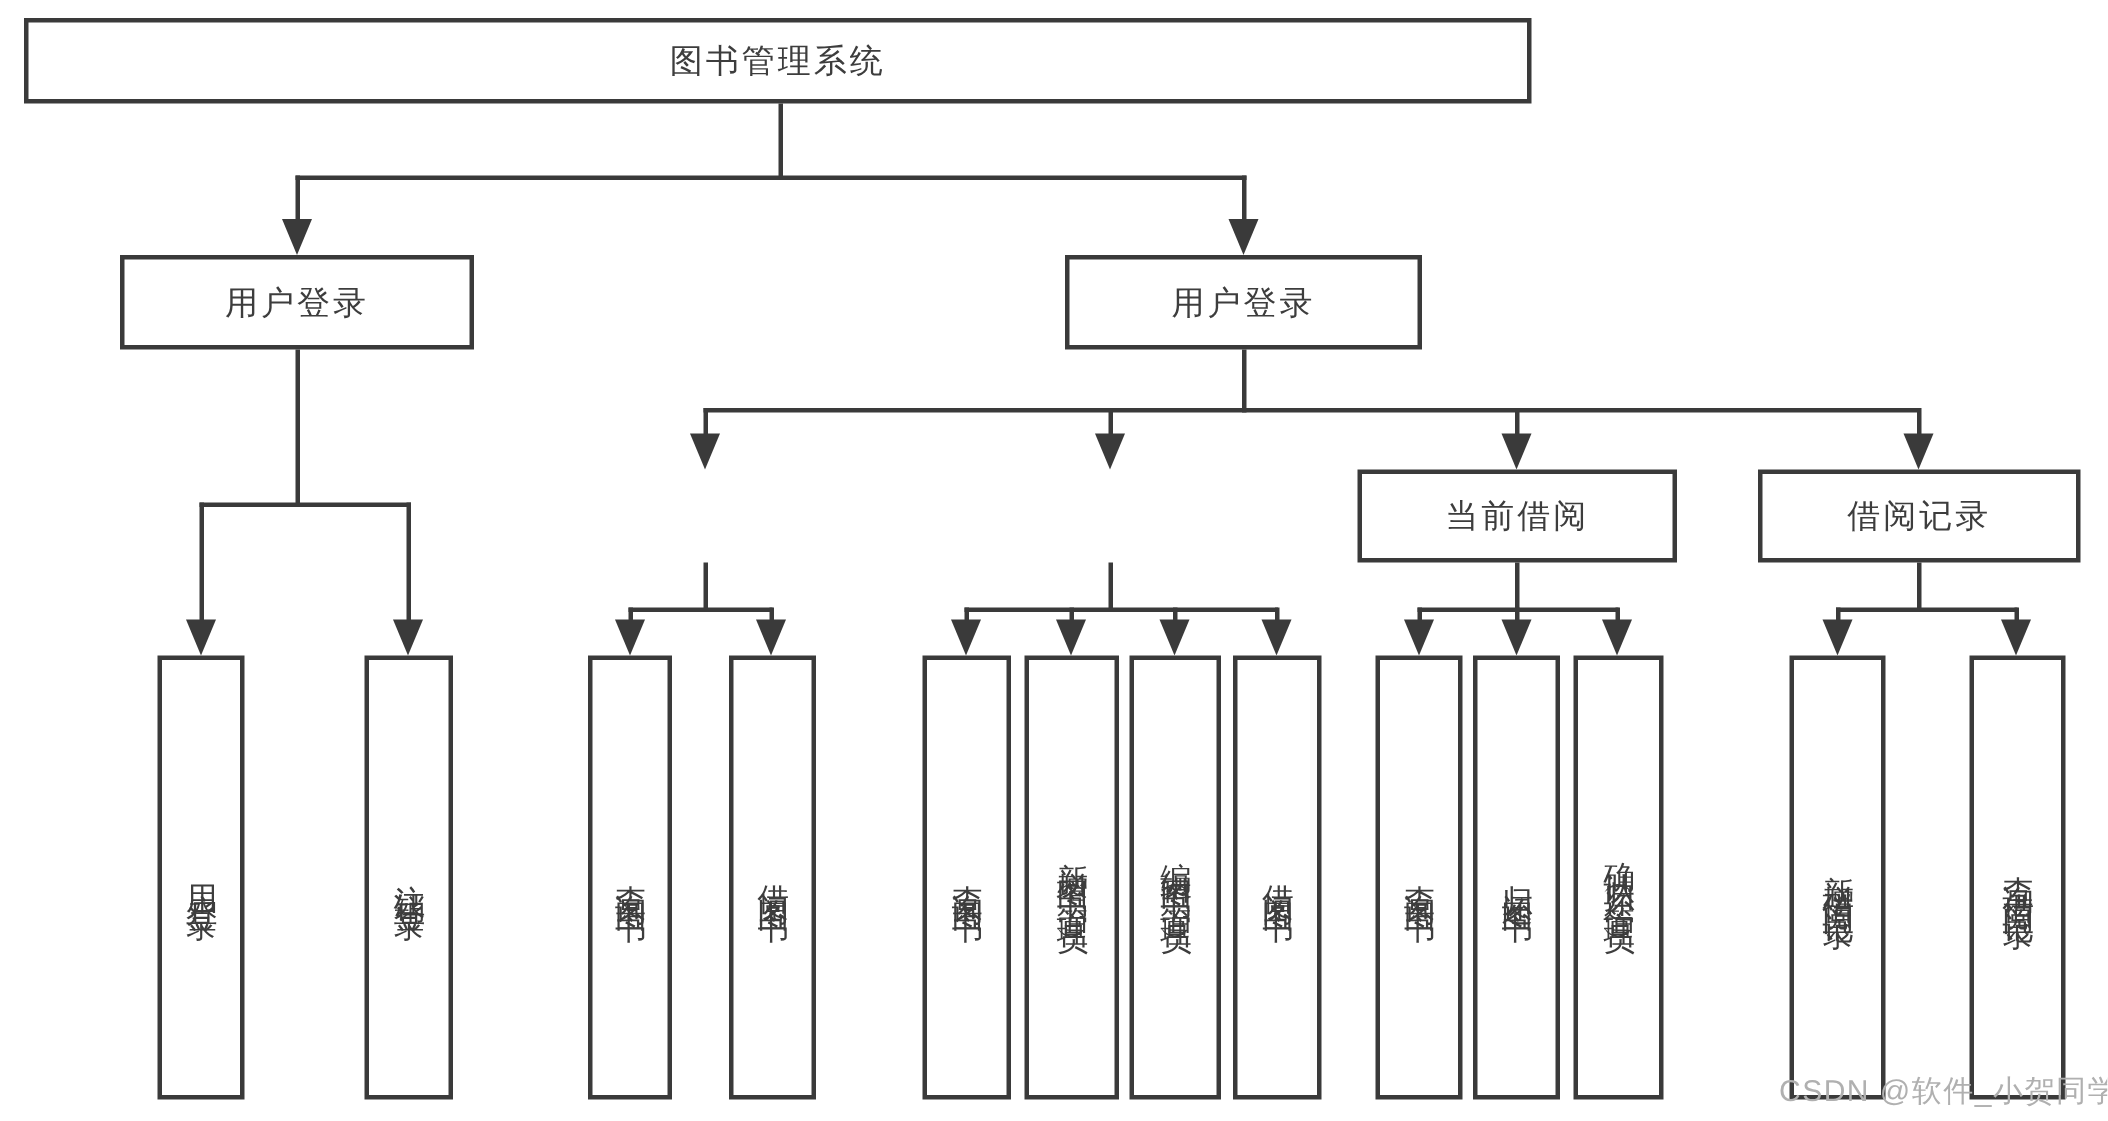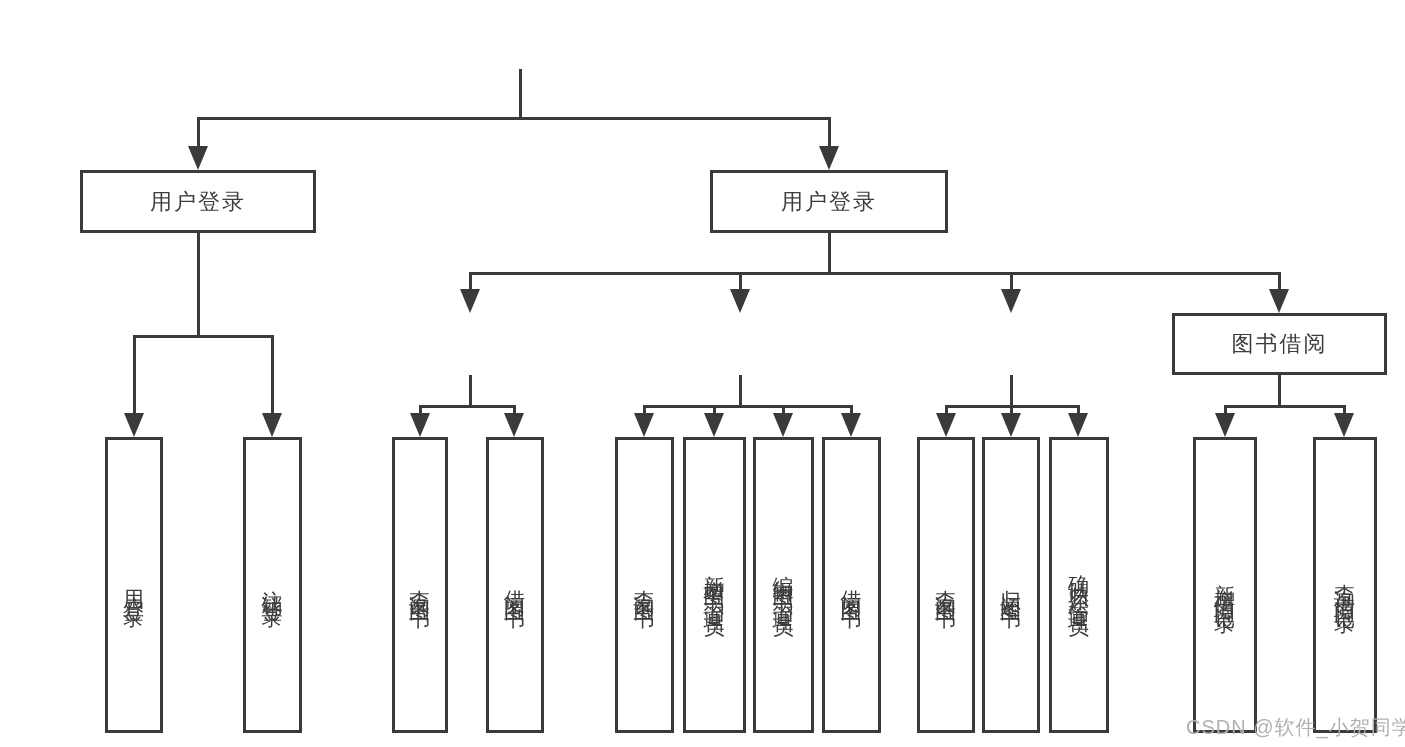--- a/index.html
+++ b/index.html
@@ -25,30 +25,36 @@
   .watermark{
     position:absolute;left:1186px;top:714px;
     color:#b0b0b0;font-size:20px;letter-spacing:1px;white-space:nowrap;
   }
 </style>
 </head>
 <body>
 
 <div class="canvas">
 
+  <div class="node" style="left:16px;top:12px;width:1005px;height:57px">
+    <span>图书管理系统</span>
+  </div>
 
   <div class="node" style="left:80px;top:170px;width:236px;height:63px">
     <span>用户登录</span>
   </div>
   <div class="node" style="left:710px;top:170px;width:238px;height:63px">
     <span>用户登录</span>
   </div>
 
+  <div class="node" style="left:905px;top:313px;width:213px;height:62px">
+    <span>当前借阅</span>
+  </div>
   <div class="node" style="left:1172px;top:313px;width:215px;height:62px">
-    <span>图书借阅</span>
+    <span>借阅记录</span>
   </div>
 
   <div class="node" style="left:105px;top:437px;width:58px;height:296px">
     <span class="vtext">用户登录</span>
   </div>
   <div class="node" style="left:243px;top:437px;width:59px;height:296px">
     <span class="vtext">注销登录</span>
   </div>
 
   <div class="node" style="left:392px;top:437px;width:56px;height:296px">

